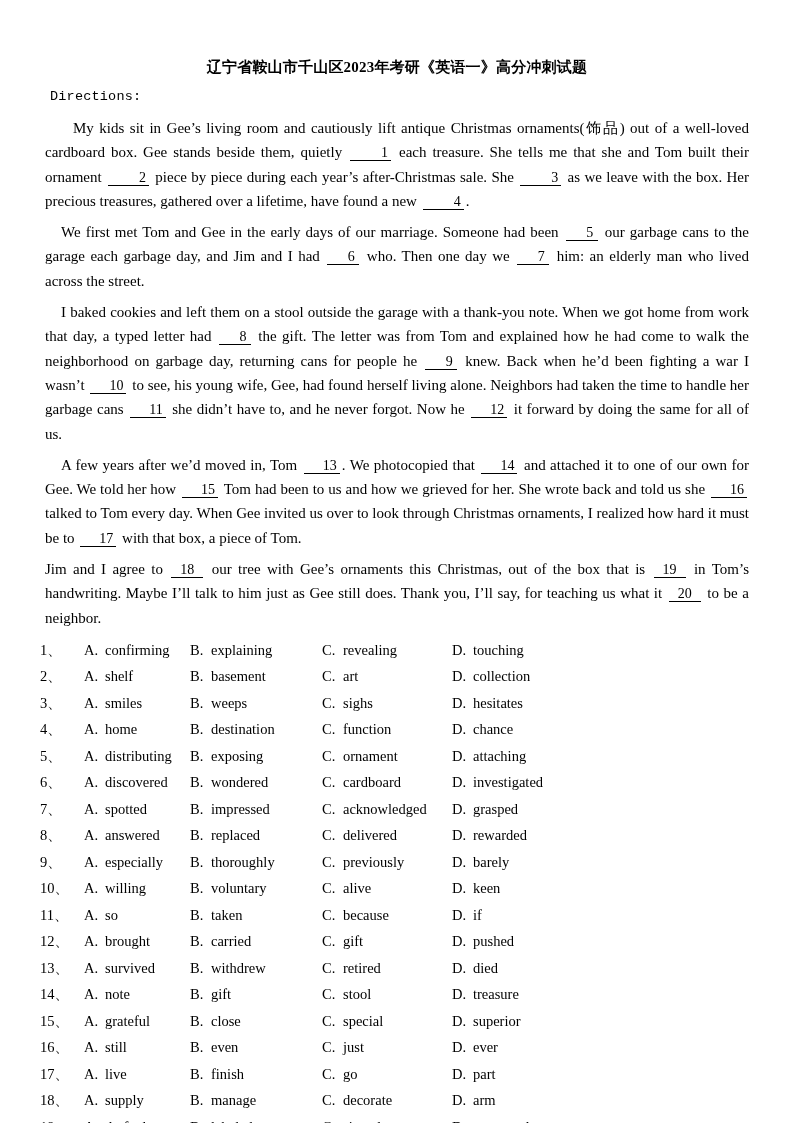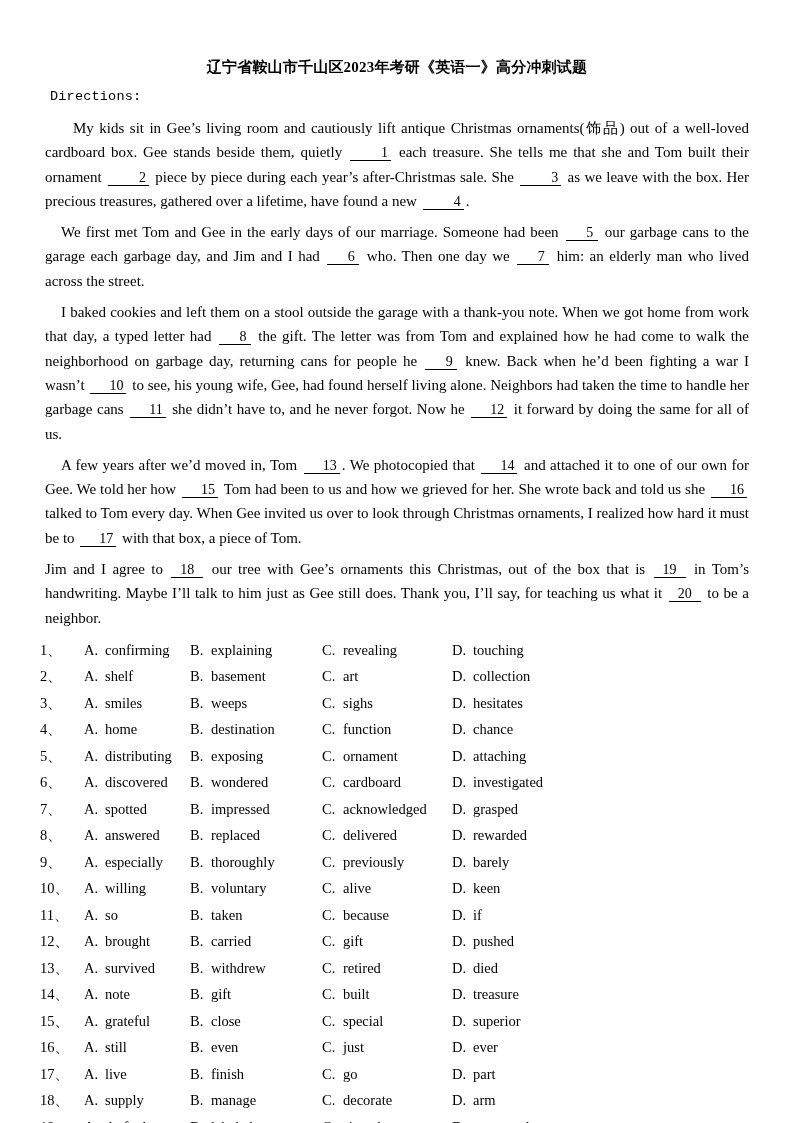--- a/index.html
+++ b/index.html
@@ -209,21 +209,21 @@
         <span class="opt-num">13、</span>
         <span class="opt opt-a"><span class="opt-letter">A.</span><span>survived</span></span>
         <span class="opt opt-b"><span class="opt-letter">B.</span><span>withdrew</span></span>
         <span class="opt opt-c opt-c-shift"><span class="opt-letter">C.</span><span>retired</span></span>
         <span class="opt opt-d"><span class="opt-letter">D.</span><span>died</span></span>
       </div>
       <div class="opt-row">
         <span class="opt-num">14、</span>
         <span class="opt opt-a"><span class="opt-letter">A.</span><span>note</span></span>
         <span class="opt opt-b"><span class="opt-letter">B.</span><span>gift</span></span>
-        <span class="opt opt-c opt-c-shift"><span class="opt-letter">C.</span><span>built</span></span>
+        <span class="opt opt-c opt-c-shift"><span class="opt-letter">C.</span><span>stool</span></span>
         <span class="opt opt-d"><span class="opt-letter">D.</span><span>treasure</span></span>
       </div>
       <div class="opt-row">
         <span class="opt-num">15、</span>
         <span class="opt opt-a"><span class="opt-letter">A.</span><span>grateful</span></span>
         <span class="opt opt-b"><span class="opt-letter">B.</span><span>close</span></span>
         <span class="opt opt-c opt-c-shift"><span class="opt-letter">C.</span><span>special</span></span>
         <span class="opt opt-d"><span class="opt-letter">D.</span><span>superior</span></span>
       </div>
       <div class="opt-row">

